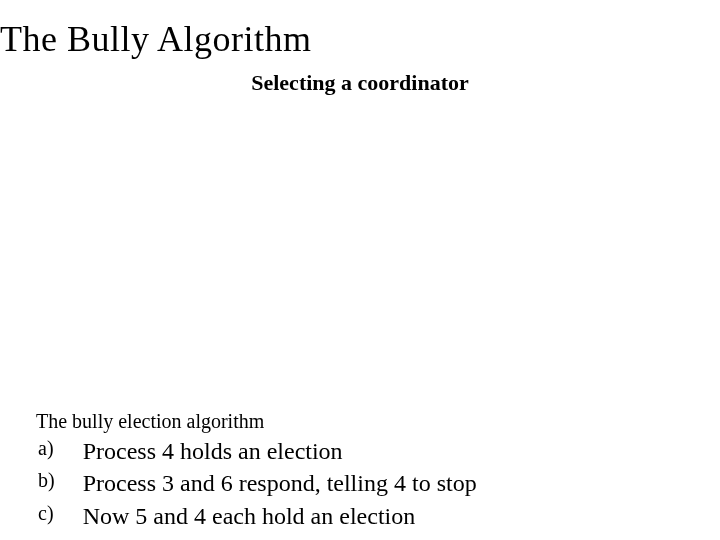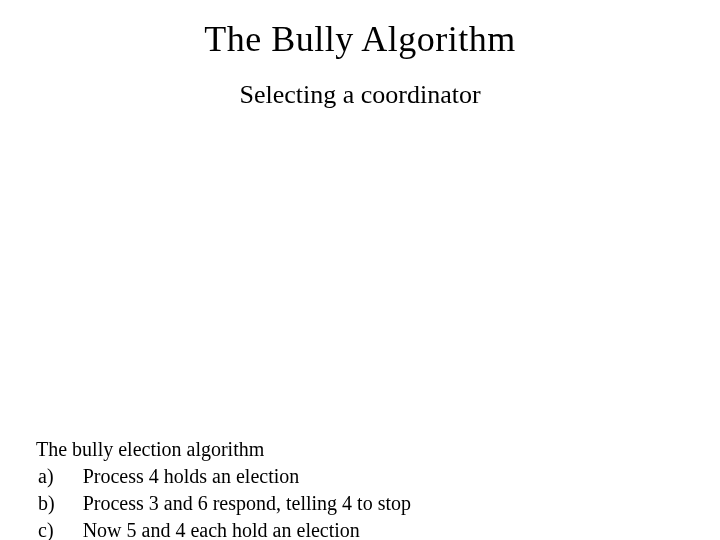--- a/index.html
+++ b/index.html
@@ -9,61 +9,59 @@
     }
     body {
       width: 720px;
       height: 540px;
       background: #ffffff;
       font-family: "Times New Roman", Times, serif;
       color: #000000;
       position: relative;
     }
     .title {
-      text-align: center;
       font-size: 36px;
       font-weight: normal;
       padding-top: 18px;
       letter-spacing: 0.5px;
     }
     .subtitle {
       text-align: center;
-      font-size: 26px;
-      font-weight: normal;
-      margin-top: 20px;
+      font-size: 22px;
+      font-weight: bold;
+      margin-top: 10px;
     }
     .body-section {
       position: absolute;
       left: 36px;
       top: 410px;
       width: 640px;
     }
     .intro {
       font-size: 20px;
       margin-bottom: 2px;
-      margin-top: 28px;
     }
     .list {
       display: table;
       border-collapse: collapse;
     }
     .list-row {
       display: table-row;
     }
     .list-label {
       display: table-cell;
       font-size: 20px;
       padding-right: 28px;
       padding-left: 2px;
       vertical-align: top;
       line-height: 1.35;
     }
     .list-text {
       display: table-cell;
-      font-size: 20px;
+      font-size: 24px;
       vertical-align: top;
       line-height: 1.35;
       margin-top: 24px;
     }
   </style>
 </head>
 <body>
 
 <h1 class="title">The Bully Algorithm</h1>
 <div class="subtitle">Selecting a coordinator</div>

